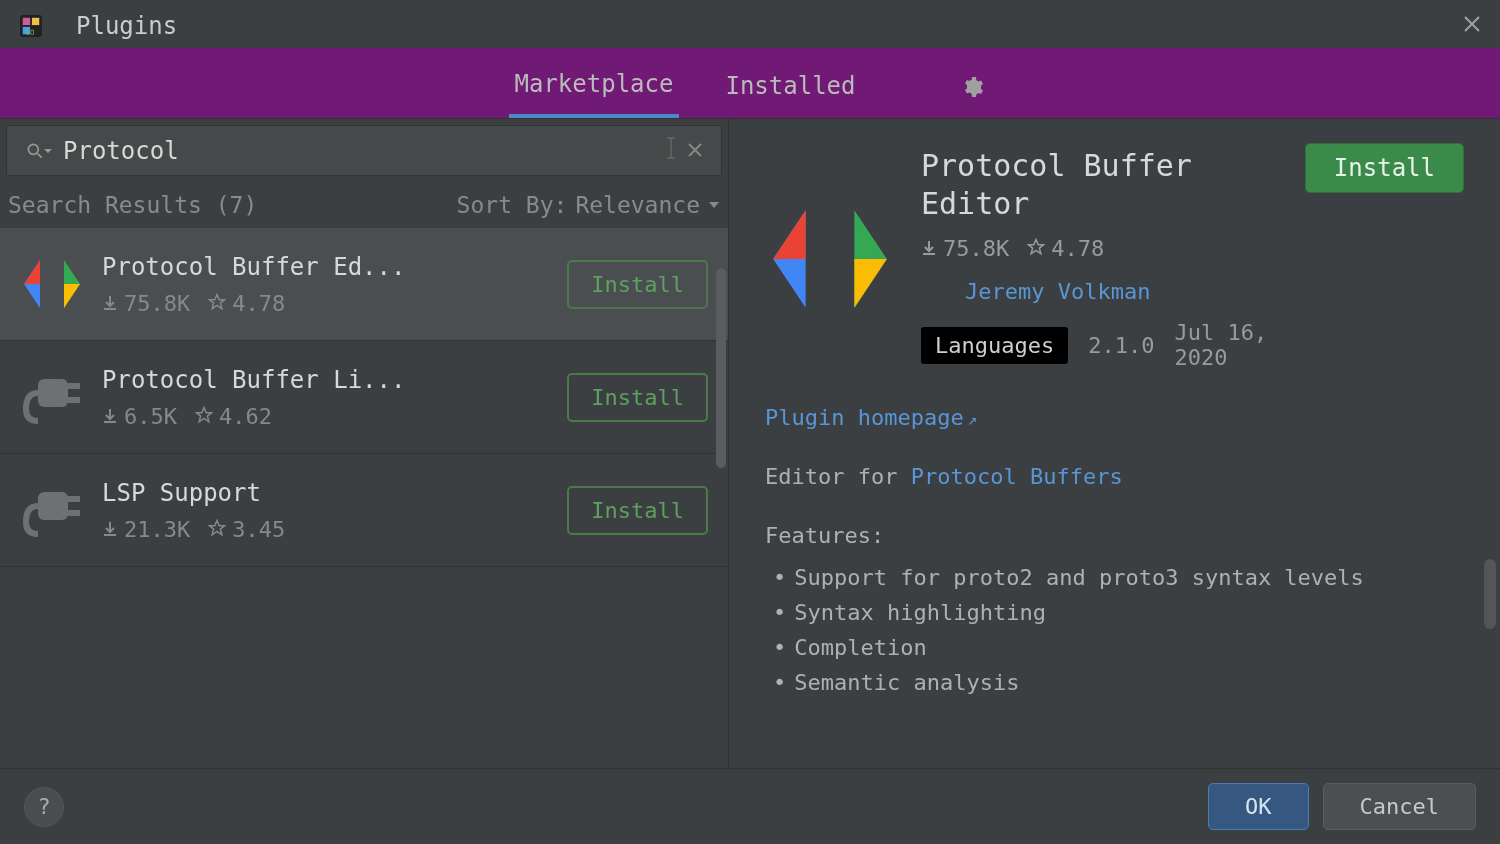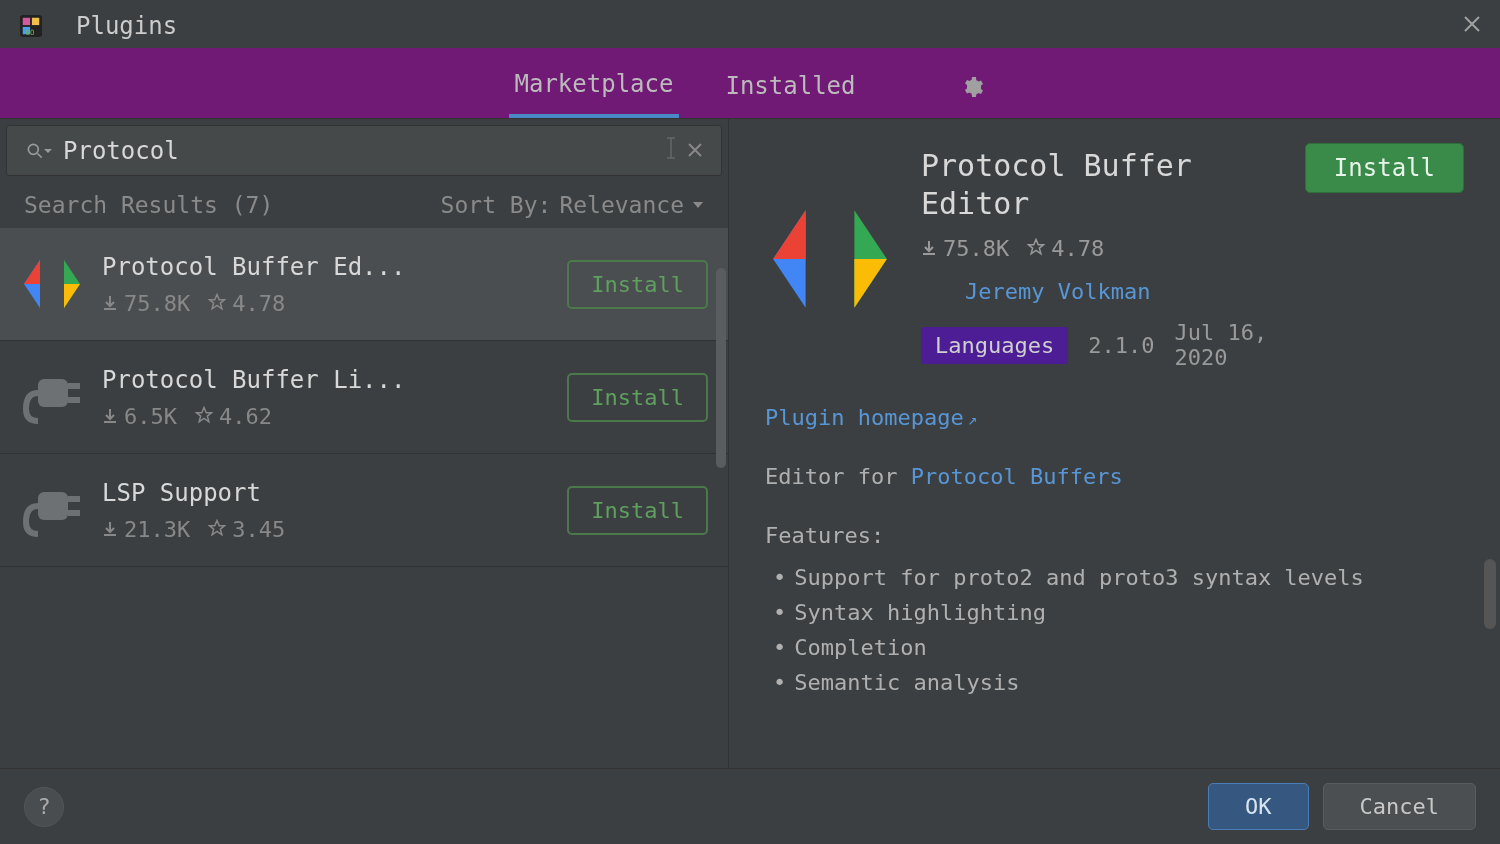--- a/index.html
+++ b/index.html
@@ -108,21 +108,21 @@
   }
   .cursor-ibeam {
     width: 12px;
     color: #777;
     font-size: 22px;
   }
   .results-header {
     display: flex;
     justify-content: space-between;
     align-items: center;
-    padding: 10px 24px;
+    padding: 10px 8px;
     font-size: 23px;
     color: #8a8a8a;
   }
   .sort-by {
     display: flex;
     align-items: center;
     gap: 8px;
     cursor: pointer;
   }
   .plugin-list {
@@ -217,21 +217,21 @@
     margin-left: 44px;
   }
   .tag-row {
     display: flex;
     gap: 20px;
     align-items: center;
     font-size: 22px;
     color: #9a9a9a;
   }
   .tag {
-    background: #4c1d95;
+    background: #000000;
     color: #cfcfcf;
     padding: 6px 14px;
     border-radius: 3px;
   }
   .install-main {
     background: #3a8a4a;
     border: 1px solid #2f6f3b;
     color: #e8f4ea;
     font-family: inherit;
     font-size: 24px;

